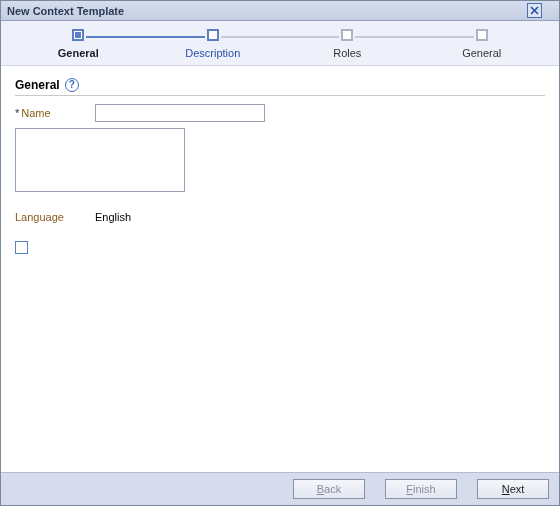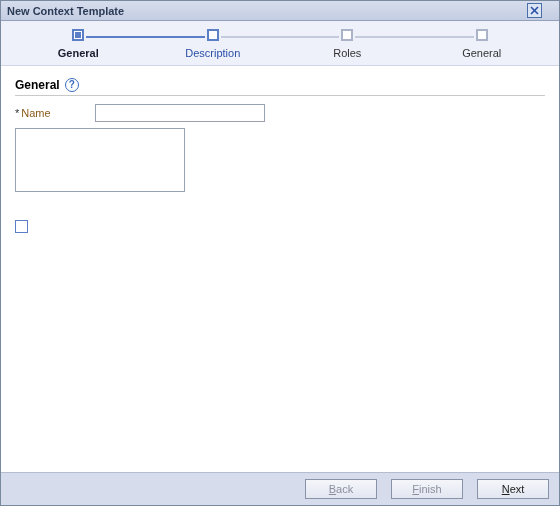--- a/index.html
+++ b/index.html
@@ -184,21 +184,21 @@
     margin-top: 2px;
     cursor: pointer;
   }
 
   .footer {
     background: #d6dcec;
     border-top: 1px solid #b4bcd0;
     padding: 6px 10px;
     display: flex;
     justify-content: flex-end;
-    gap: 14px;
+    gap: 20px;
   }
   .btn {
     height: 20px;
     min-width: 72px;
     border: 1px solid #8893a8;
     background: linear-gradient(#f4f6fa, #e2e6f0);
     font-size: 11px;
     display: flex;
     align-items: center;
     justify-content: center;
@@ -265,20 +265,24 @@
       </div>
       <input type="text" class="form-input" value="" style="">
     </div>
 
     <div class="form-row">
       <textarea class="form-textarea" value="" style=""></textarea>
     </div>
 
     <div style="height:10px"></div>
 
+    <div class="form-row">
+      <div class="form-label">Language</div>
+      <div class="form-static">English</div>
+    </div>
 
     <div style="height:10px"></div>
 
     <div class="form-row">
       <div class="checkbox"></div>
     </div>
   </div>
 
   <div class="footer">
     <div class="btn disabled">

